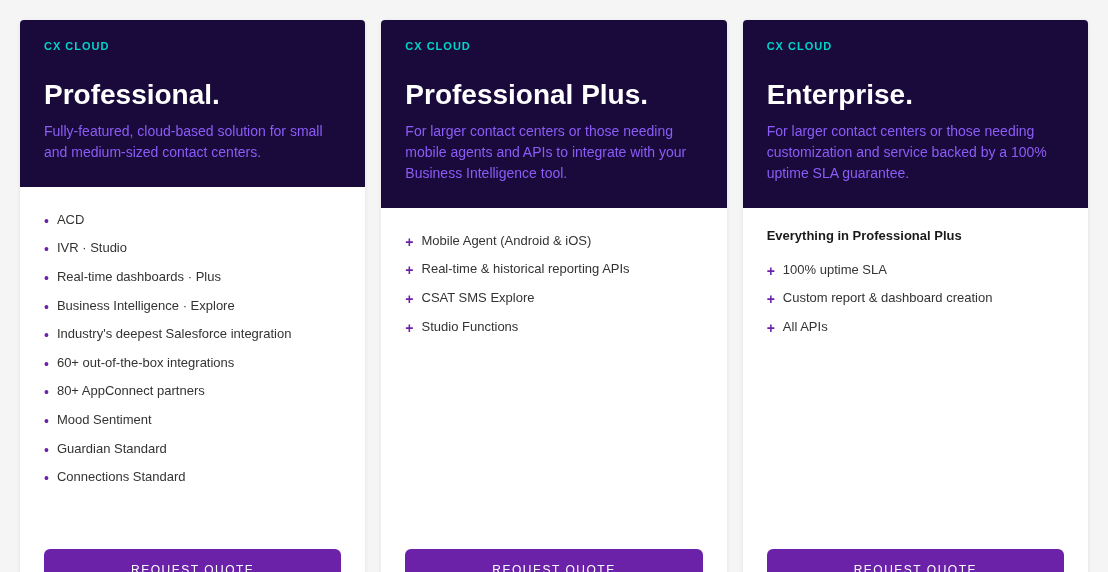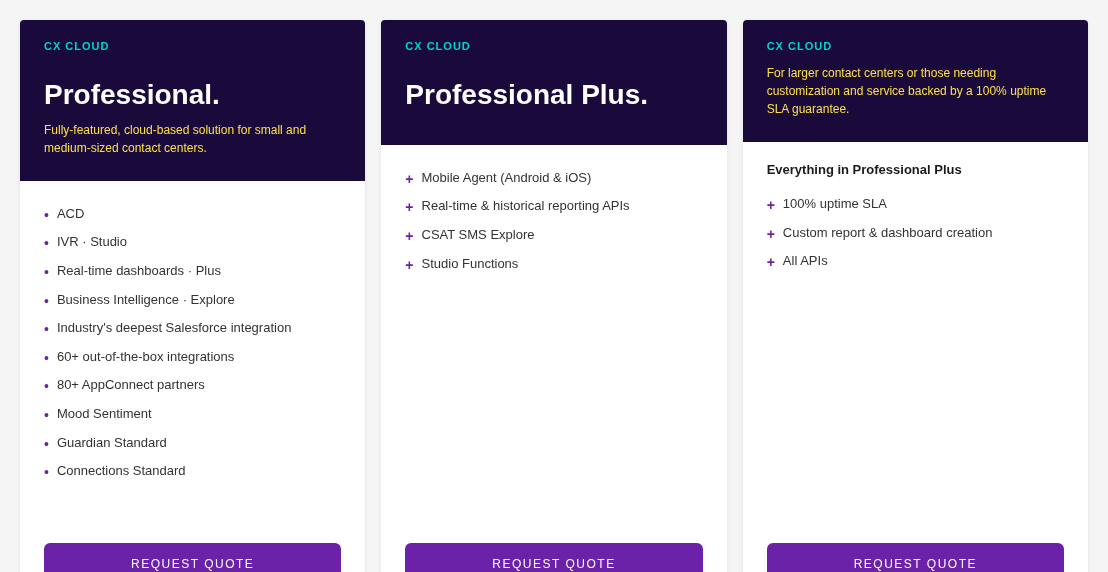--- a/index.html
+++ b/index.html
@@ -38,22 +38,22 @@
     }
     .plan-title {
       font-size: 28px;
       font-weight: 900;
       color: #fff;
       margin-bottom: 10px;
       line-height: 1.1;
       margin-top: 28px;
     }
     .plan-desc {
-      font-size: 12px;
-      color: #fde047;
+      font-size: 14px;
+      color: #8b5cf6;
       line-height: 1.5;
     }
     .card-body {
       padding: 20px 24px;
       flex: 1;
     }
     .features-heading {
       font-size: 13px;
       font-weight: 700;
       color: #1a1a1a;
@@ -161,20 +161,21 @@
         </ul>
       </div>
       <div class="card-footer">
         <button class="btn-quote">REQUEST QUOTE</button>
       </div>
     </div>
     <div class="card">
       <div class="card-header">
         <div class="cx-cloud-label">CX CLOUD</div>
         <div class="plan-title">Professional Plus.</div>
+        <div class="plan-desc">For larger contact centers or those needing mobile agents and APIs to integrate with your Business Intelligence tool.</div>
       </div>
       <div class="card-body">
         <ul class="feature-list">
           <li>
             <span class="plus">+</span>
             <span>Mobile Agent (Android &amp; iOS)</span>
           </li>
           <li>
             <span class="plus">+</span>
             <span>Real-time &amp; historical reporting APIs</span>
@@ -189,20 +190,21 @@
           </li>
         </ul>
       </div>
       <div class="card-footer">
         <button class="btn-quote">REQUEST QUOTE</button>
       </div>
     </div>
     <div class="card">
       <div class="card-header">
         <div class="cx-cloud-label">CX CLOUD</div>
+        <div class="plan-title">Enterprise.</div>
         <div class="plan-desc">For larger contact centers or those needing customization and service backed by a 100% uptime SLA guarantee.</div>
       </div>
       <div class="card-body">
         <div class="features-heading">Everything in Professional Plus</div>
         <ul class="feature-list">
           <li>
             <span class="plus">+</span>
             <span>100% uptime SLA</span>
           </li>
           <li>

